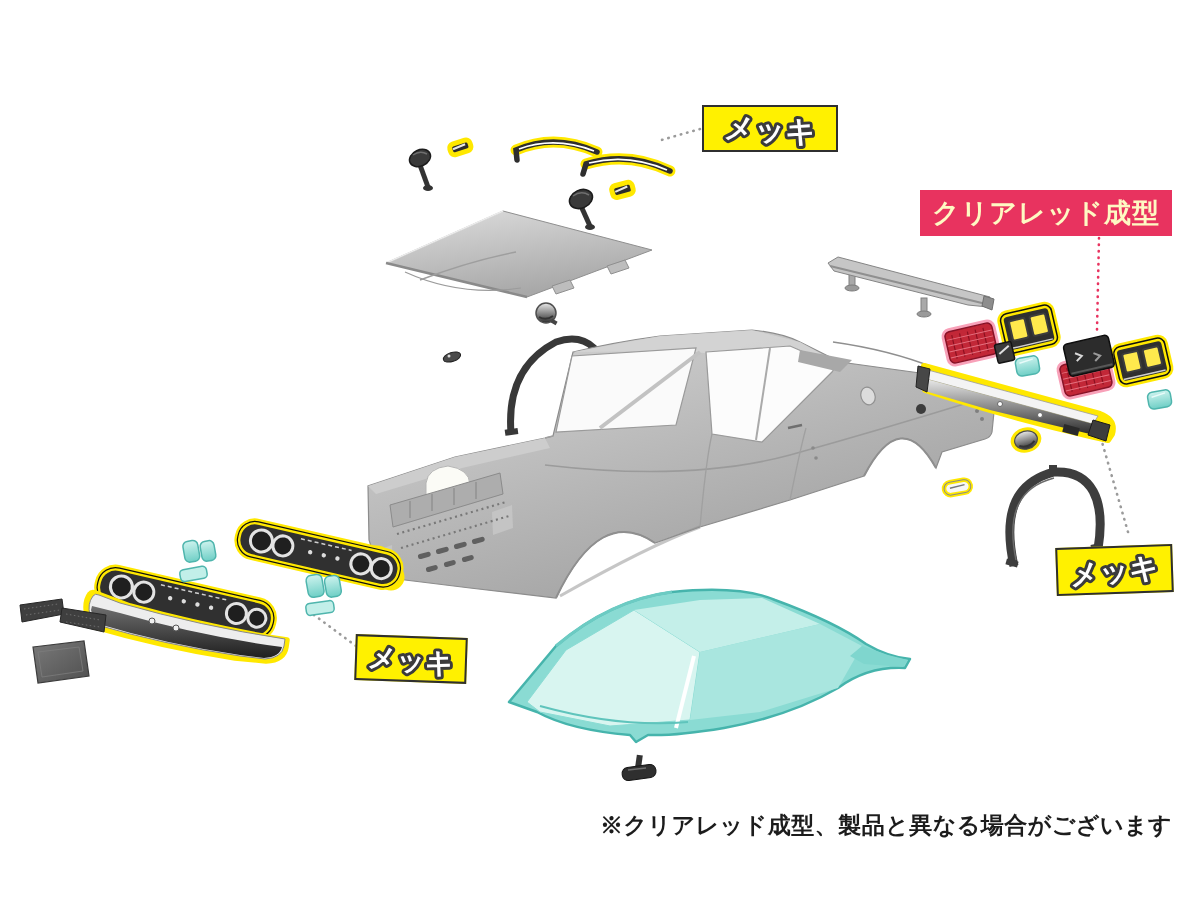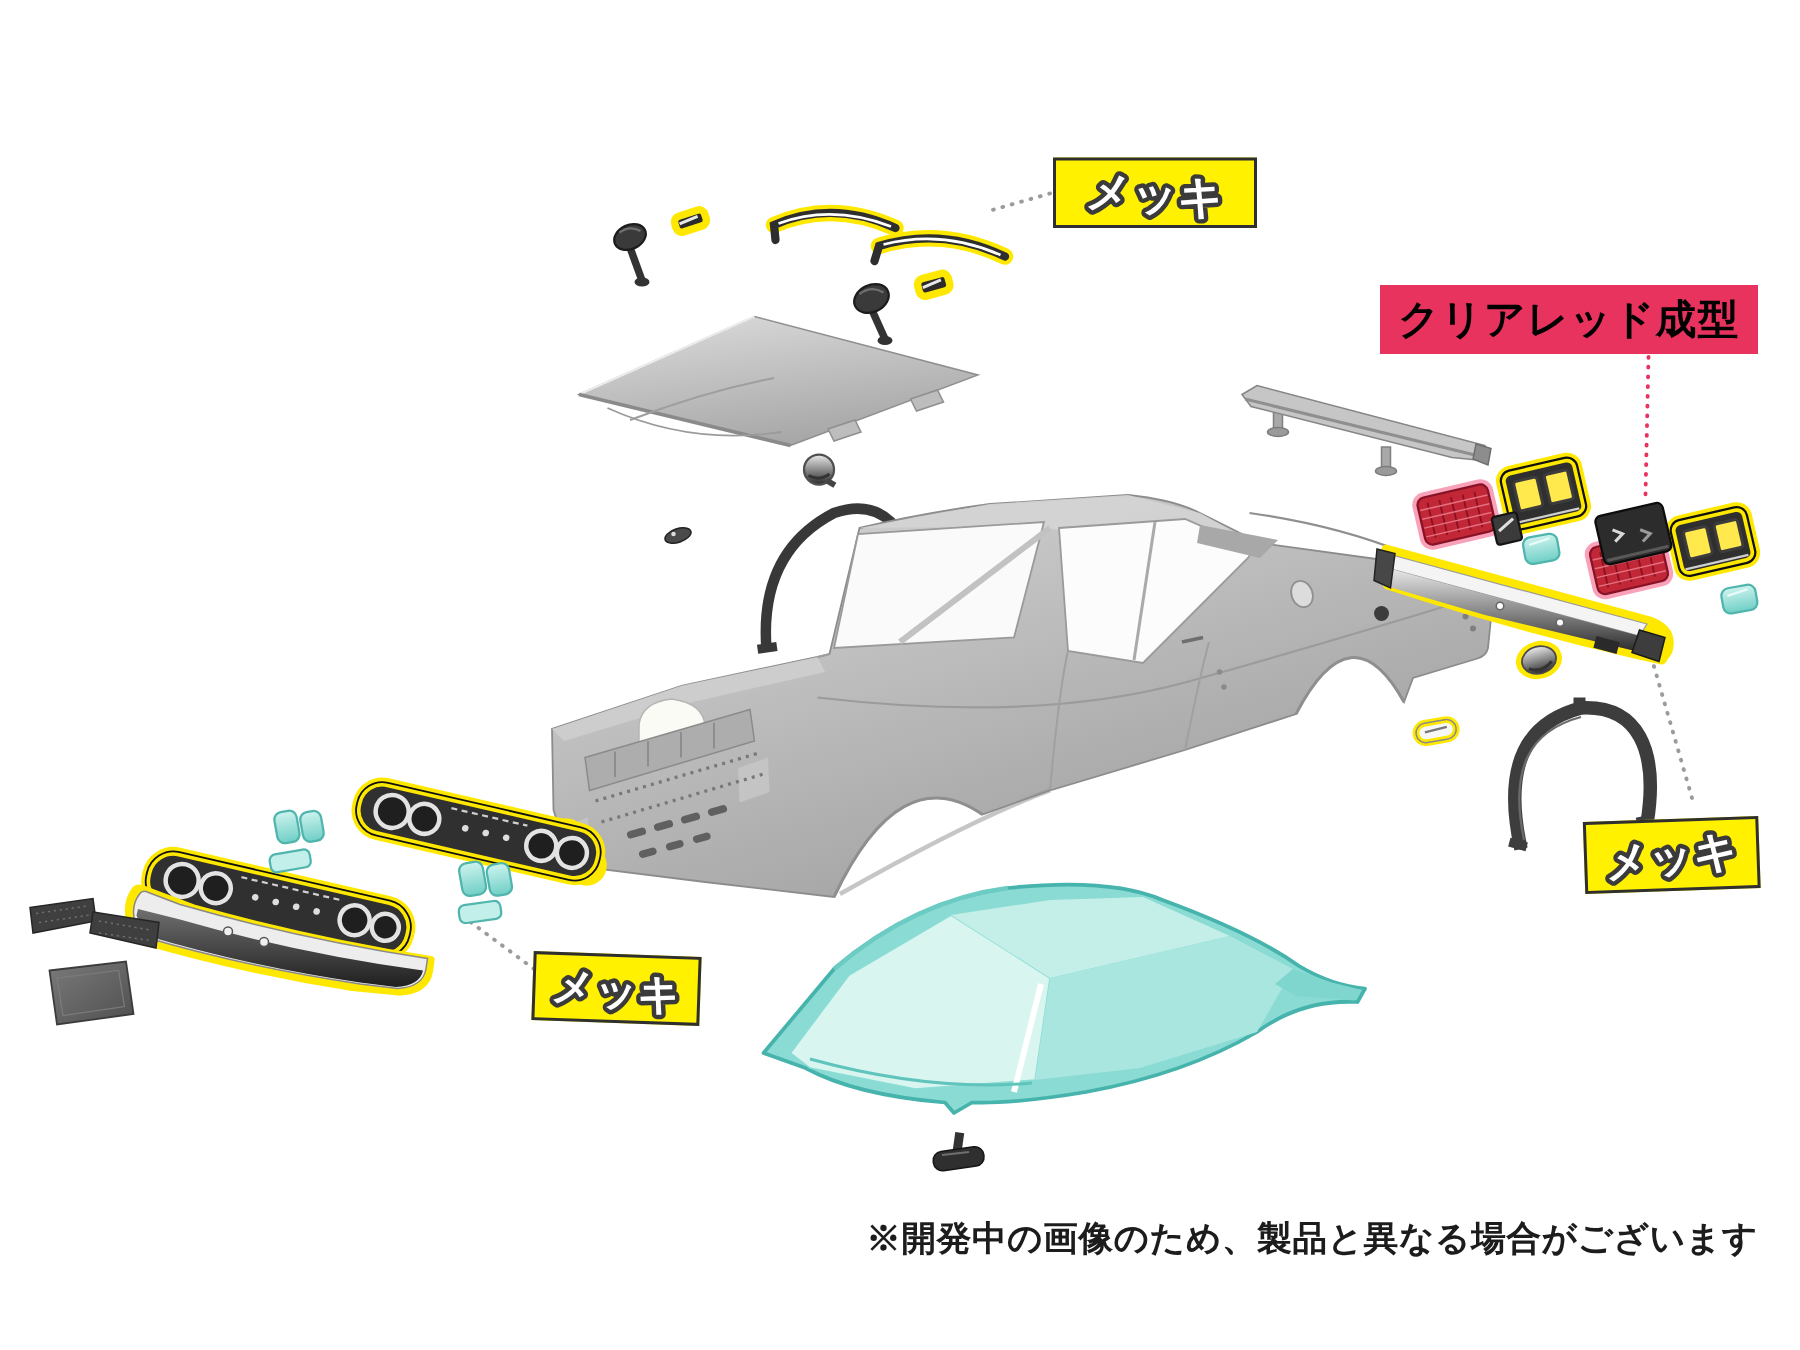--- a/index.html
+++ b/index.html
@@ -349,33 +349,33 @@
   </g>
 </svg>
 
 
 <div class="callout tag-yellow" style="left:702px;top:105px;width:136px;height:47px;background:#fff100;">
   <svg width="132" height="43" viewBox="0 0 132 43">
     <text x="66" y="33" text-anchor="middle" transform="rotate(3 66 22)" font-family="Liberation Sans, sans-serif" font-size="30" font-weight="bold" fill="#ffffff" stroke="#3b3b3b" stroke-width="6" paint-order="stroke" stroke-linejoin="round">メッキ</text>
   </svg>
 </div>
 
-<div class="callout tag-pink" style="left:920px;top:190px;width:252px;height:46px;background:#e8335f;color:#000000;">
+<div class="callout tag-pink" style="left:920px;top:190px;width:252px;height:46px;background:#e8335f;color:#fef9c3;">
   <span>クリアレッド成型</span>
 </div>
 
 <div class="callout tag-yellow" style="left:1056px;top:546px;width:117px;height:48px;background:#fff100;transform:rotate(-2deg);">
   <svg width="113" height="44" viewBox="0 0 113 44">
     <text x="56" y="33" text-anchor="middle" transform="rotate(-4 56 22)" font-family="Liberation Sans, sans-serif" font-size="29" font-weight="bold" fill="#ffffff" stroke="#3b3b3b" stroke-width="6" paint-order="stroke" stroke-linejoin="round">メッキ</text>
   </svg>
 </div>
 
 <div class="callout tag-yellow" style="left:355px;top:636px;width:112px;height:46px;background:#fff100;transform:rotate(2deg);">
   <svg width="108" height="42" viewBox="0 0 108 42">
     <text x="54" y="32" text-anchor="middle" transform="rotate(3 54 21)" font-family="Liberation Sans, sans-serif" font-size="28" font-weight="bold" fill="#ffffff" stroke="#3b3b3b" stroke-width="6" paint-order="stroke" stroke-linejoin="round">メッキ</text>
   </svg>
 </div>
 
 <div class="footnote" style="right:28px;top:810px;color:#1c1c1c;">
-  <span>※開発中の画像のため、製品と異なる場合がございます</span>
+  <span>※クリアレッド成型、製品と異なる場合がございます</span>
 </div>
 
 </div>
 
 </body></html>

